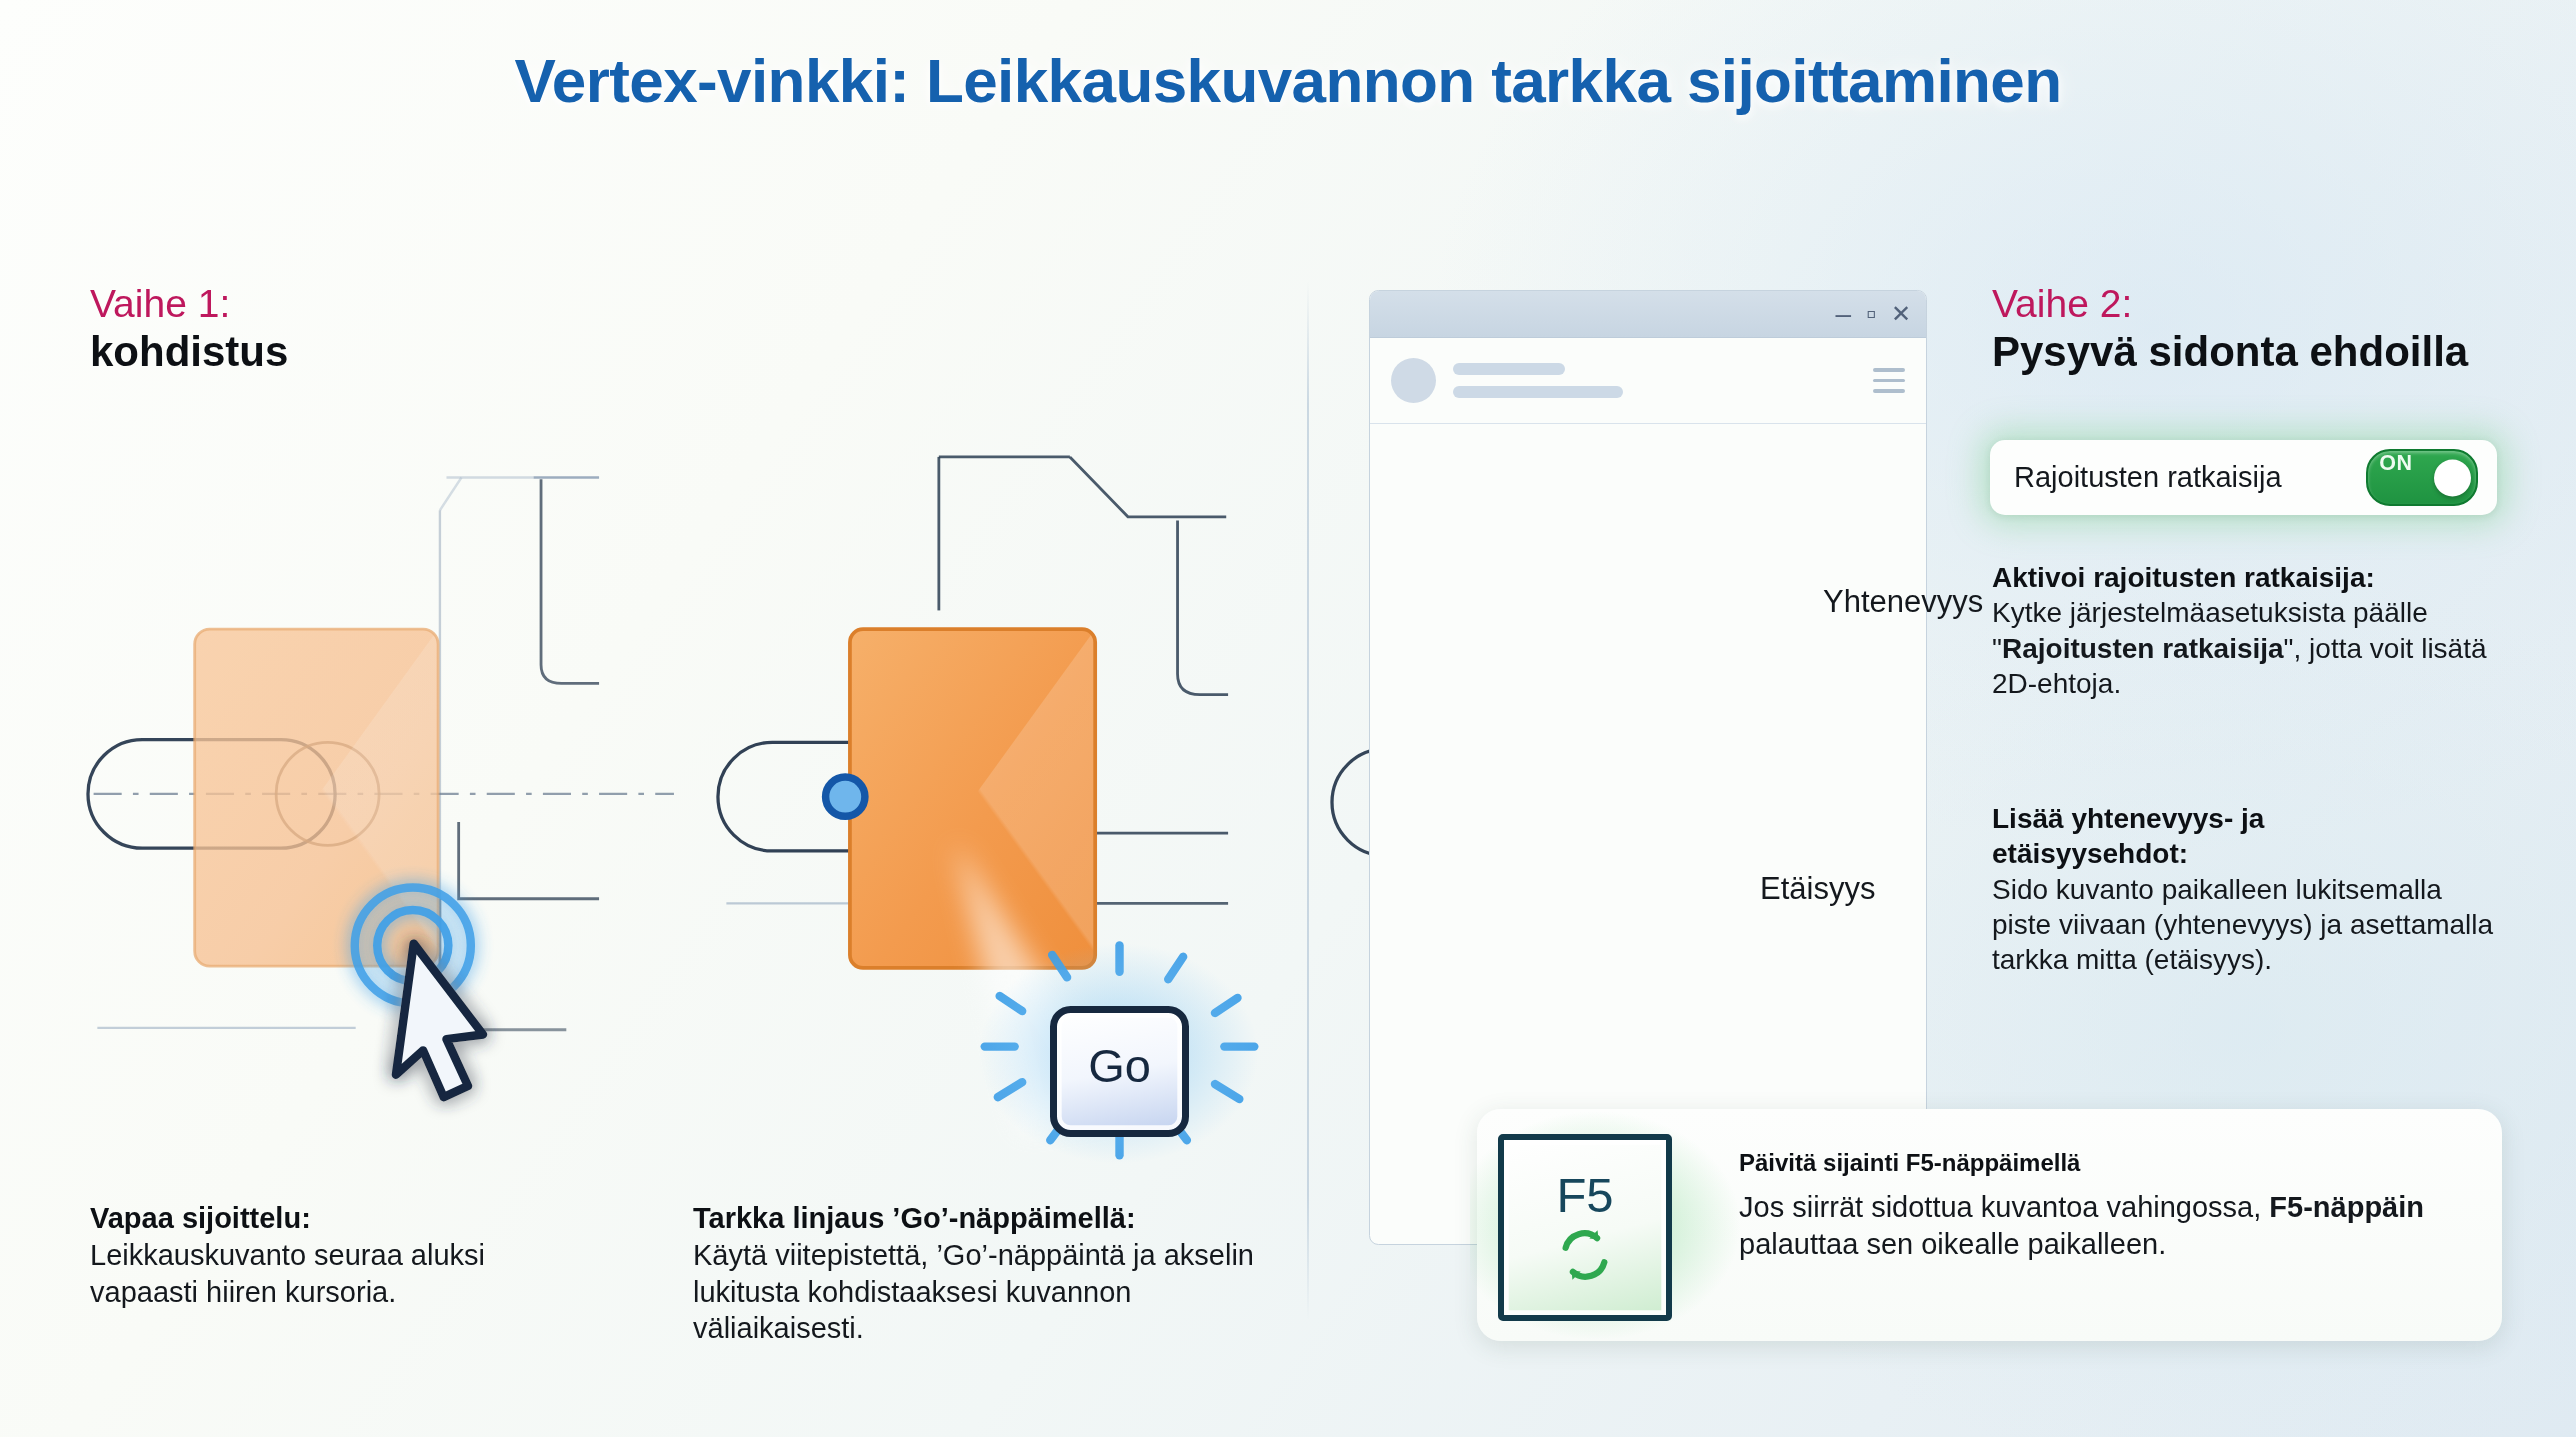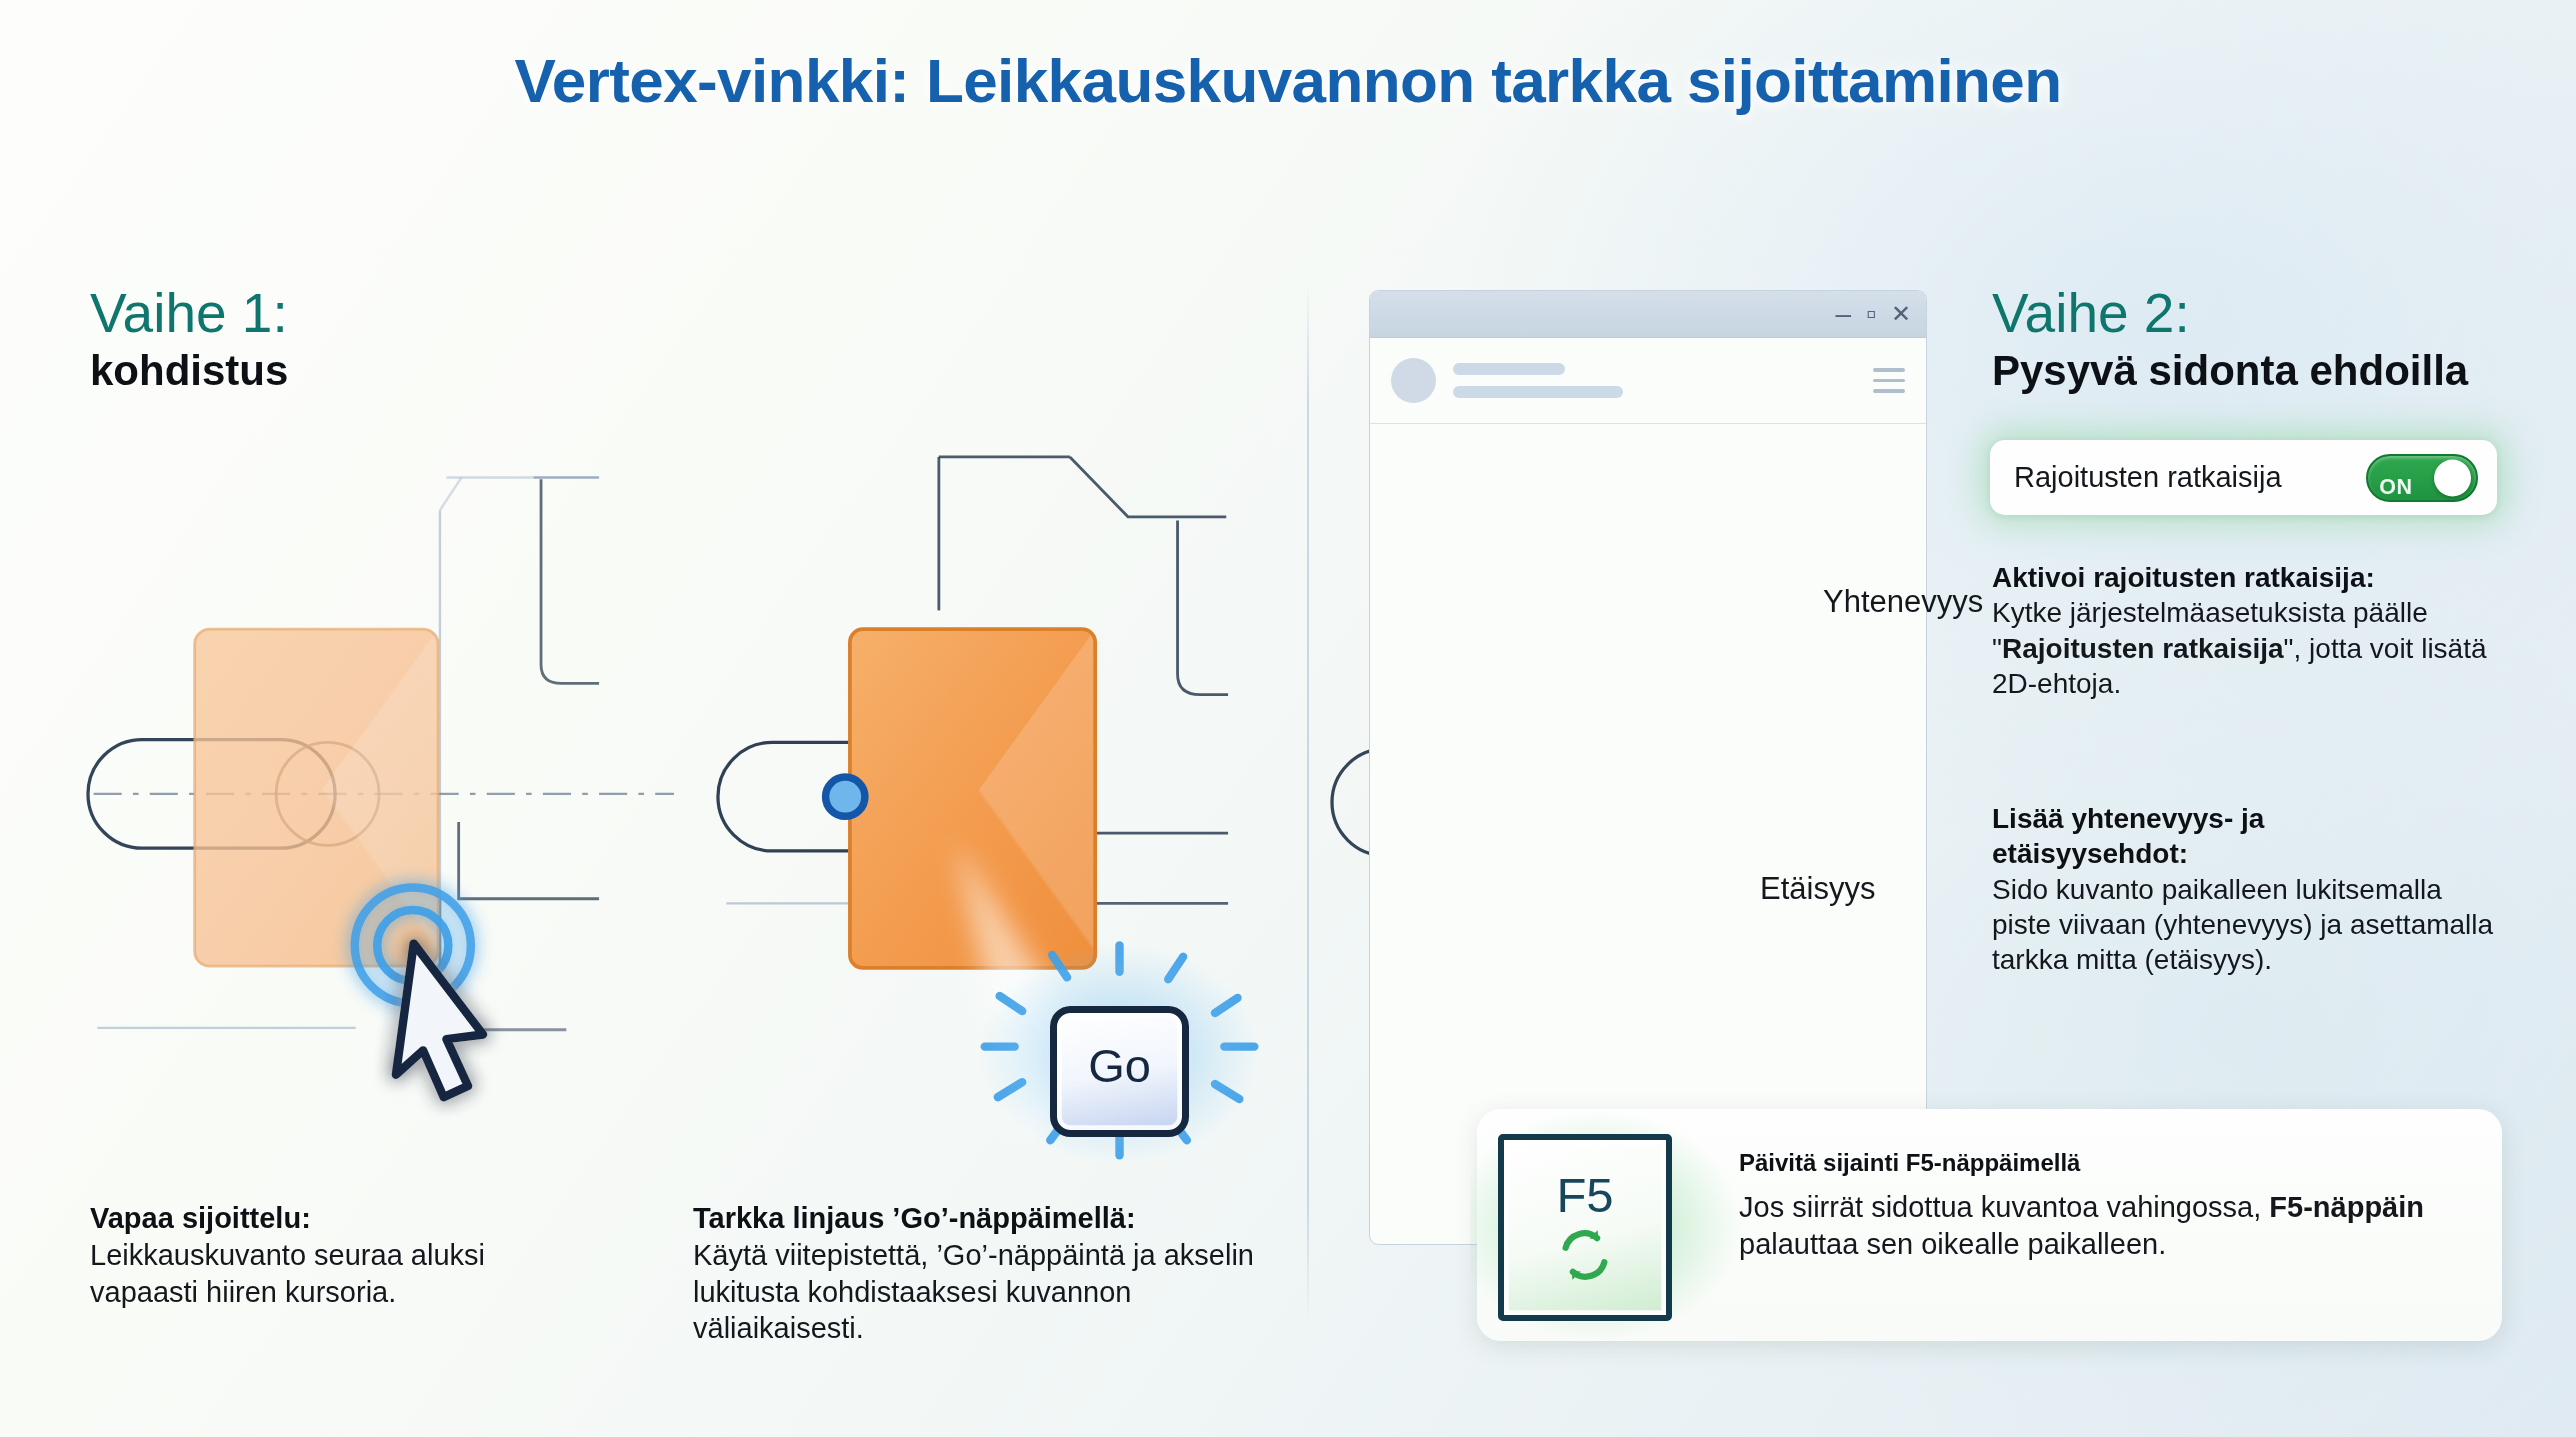--- a/index.html
+++ b/index.html
@@ -27,21 +27,21 @@
 
   
   #divider {
     position: absolute; left: 1307px; top: 281px; width: 1.9px; height: 1039px;
     background: linear-gradient(to bottom, rgba(150,175,200,0) 0%, rgba(150,175,200,.45) 12%,
                 rgba(150,175,200,.45) 88%, rgba(150,175,200,0) 100%);
   }
 
   
   .step-head { position: absolute; }
-  .step-kicker { font-size: 55px; color: #0f766e; font-weight: 400; line-height: 1.18; }
+  .step-kicker { font-size: 39px; color: #be185d; font-weight: 400; line-height: 1.18; }
   .step-title { font-size: 42px; color: #0d1014; font-weight: 700; line-height: 1.18; }
 
   #head-left  { left: 90px;  top: 281px; }
   #head-right { left: 1992px; top: 281px; }
 
   
   .caption { position: absolute; line-height: 1.27; }
   .cap-title { font-size: 29px; font-weight: 700; color: #0d1014; }
   .cap-body  { font-size: 29px; font-weight: 400; color: #14181d; }
 
@@ -58,24 +58,24 @@
   
   #toggle-card {
     position: absolute; left: 1990px; top: 440px; width: 507px; height: 75px;
     background: #fdfefd; border-radius: 15px;
     box-shadow: 0 0 32px 9.4px rgba(110,205,130,.38), 0 1.9px 7.5px rgba(60,90,70,.12);
     display: flex; align-items: center; justify-content: space-between;
     padding: 0 19px 0 24px;
   }
   #toggle-label { font-size: 29px; color: #14181d; }
   #toggle-switch {
-    width: 112px; height: 48px; border-radius: 24px;
+    width: 112px; height: 57px; border-radius: 24px;
     background: linear-gradient(180deg,#2fa84f,#1f9341);
     border: 2.8px solid #0f7a30;
-    display: flex; align-items: flex-end; justify-content: flex-start;
+    display: flex; align-items: flex-start; justify-content: flex-start;
     padding: 0 5.6px; position: relative;
     box-shadow: inset 0 1.9px 3.7px rgba(255,255,255,.35);
   }
   #toggle-on-text { font-size: 21.5px; font-weight: 700; color: #eefbf1; margin-left: 5.6px; letter-spacing: 0.5px; }
   #toggle-knob {
     position: absolute; right: 4.7px; top: 50%; transform: translateY(-50%);
     width: 37px; height: 37px; border-radius: 50%; background: #fff;
     box-shadow: 0 1.9px 4.7px rgba(0,0,0,.25);
   }
 

